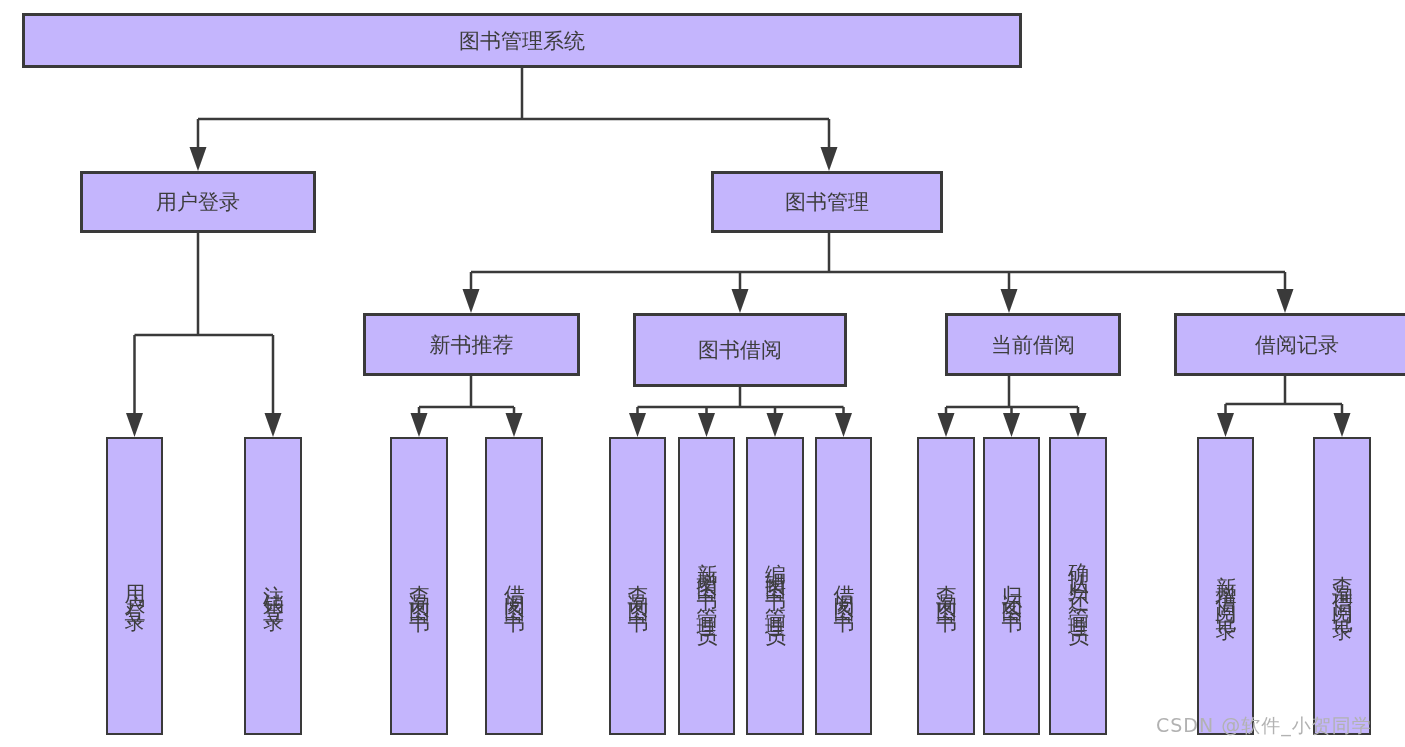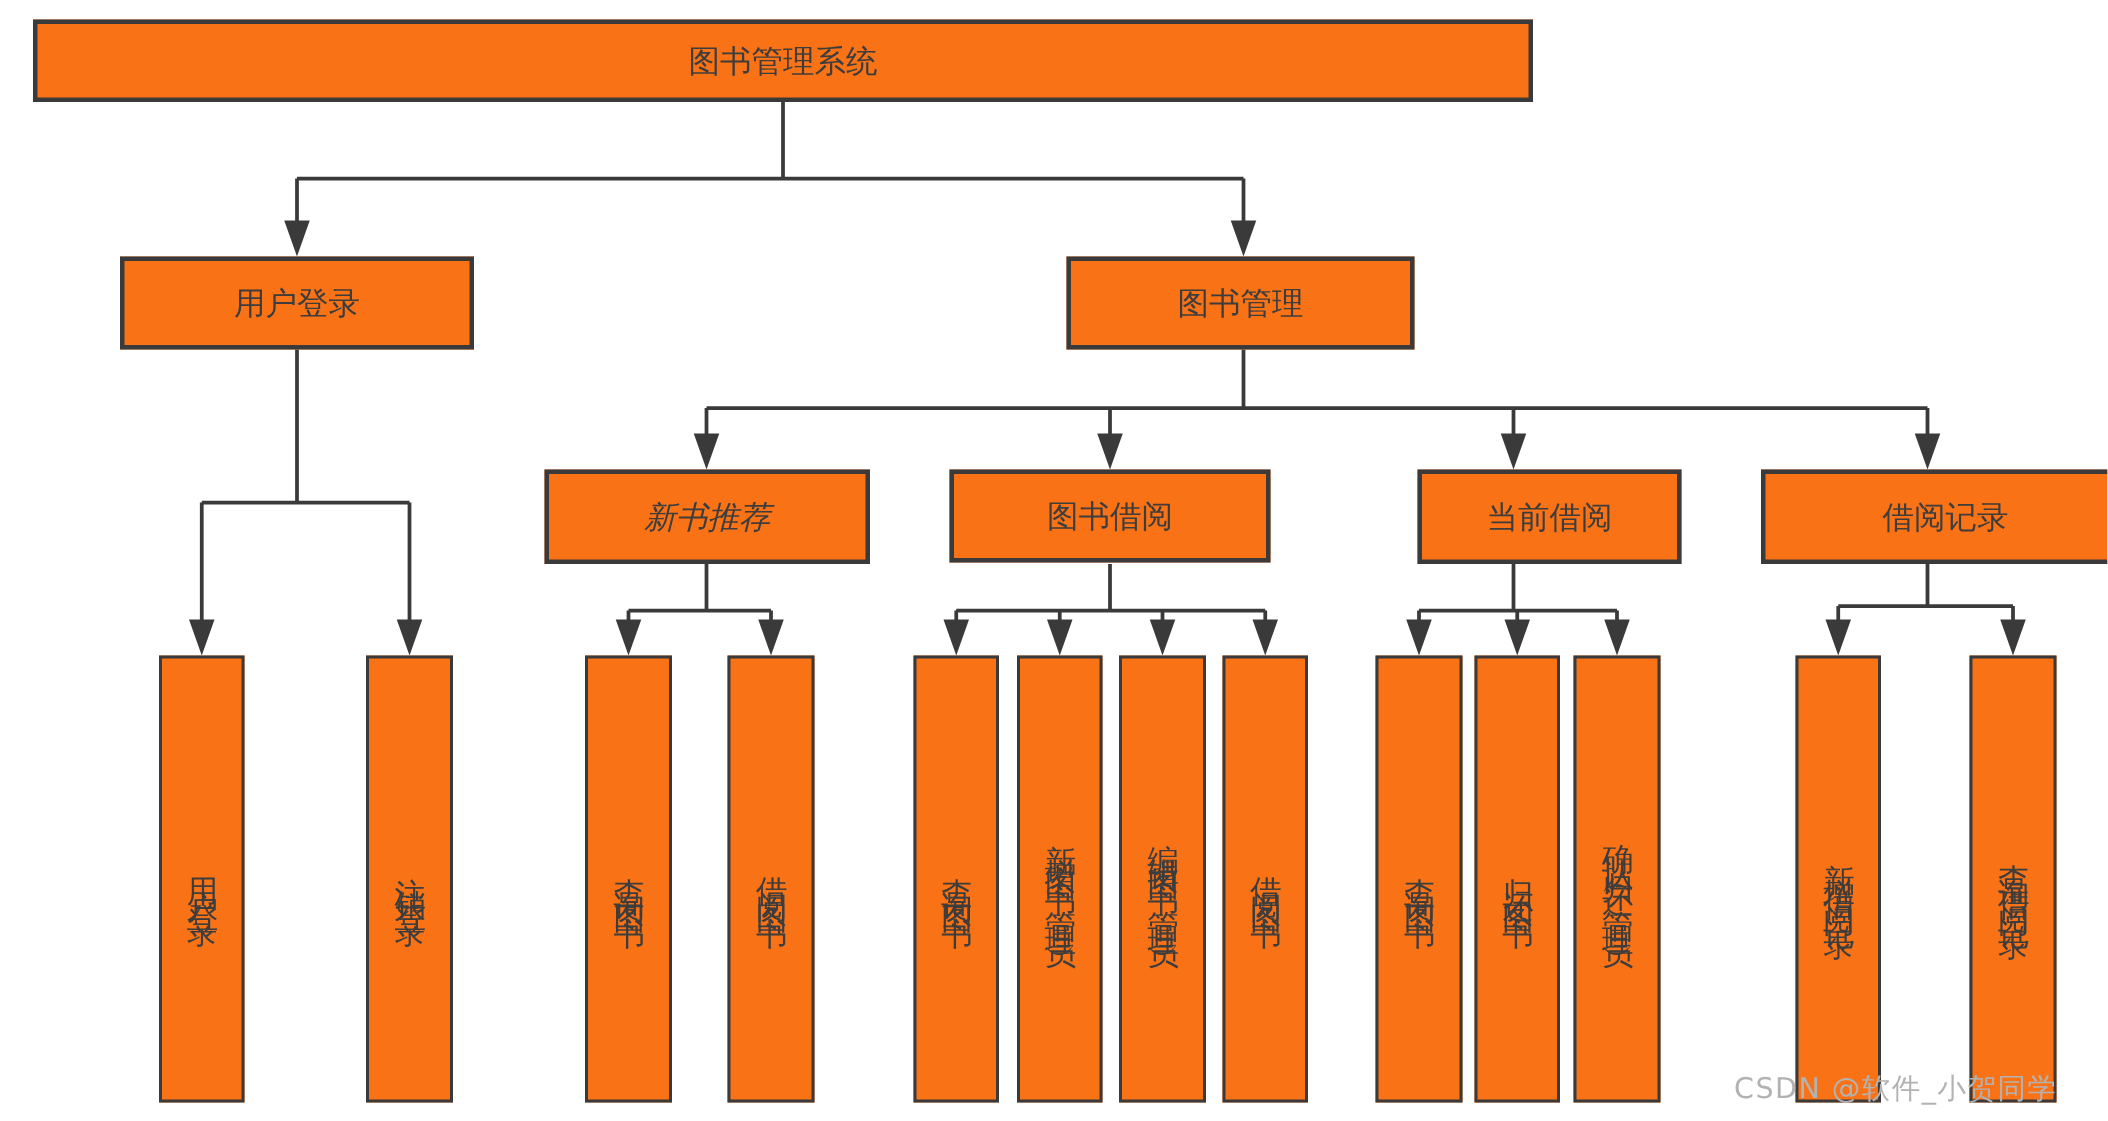--- a/index.html
+++ b/index.html
@@ -12,21 +12,21 @@
     background: var(--background, #ffffff);
     overflow: hidden;
   }
 
   svg.connectors { position: absolute; left: 0; top: 0; }
   .trunk { fill: none; stroke: var(--line, #3a3a3a); stroke-width: 2.5; }
   .arrowhead { fill: var(--line, #3a3a3a); stroke: none; }
 
   .node {
     position: absolute;
-    background: #f97316;
+    background: #c4b5fd;
     border: 3px solid var(--border, #3a3a3a);
     box-sizing: border-box;
     display: flex;
     align-items: center;
     justify-content: center;
     color: var(--text, #3d3d3d);
     font-size: 21px;
     white-space: nowrap;
   }
 
@@ -86,22 +86,22 @@
       <polygon class="arrowhead" points="1217,413 1234,413 1225.5,437"></polygon>
       <polygon class="arrowhead" points="1333.5,413 1350.5,413 1342,437"></polygon>
     </g>
   </svg>
 
   <div class="node" style="left:22px; top:13px; width:1000px; height:55px;">图书管理系统</div>
 
   <div class="node" style="left:80px; top:171px; width:236px; height:62px;">用户登录</div>
   <div class="node" style="left:711px; top:171px; width:232px; height:62px;">图书管理</div>
 
-  <div class="node" style="left:363px; top:313px; width:217px; height:63px;font-style:italic;">新书推荐</div>
-  <div class="node" style="left:633px; top:313px; width:214px; height:62px;">图书借阅</div>
+  <div class="node" style="left:363px; top:313px; width:217px; height:63px;">新书推荐</div>
+  <div class="node" style="left:633px; top:313px; width:214px; height:74px;">图书借阅</div>
   <div class="node" style="left:945px; top:313px; width:176px; height:63px;">当前借阅</div>
   <div class="node" style="left:1174px; top:313px; width:246px; height:63px;">借阅记录</div>
 
   <div class="node leaf" style="left:106px; top:437px; width:57px; height:298px;">
     <span class="vtext">用户登录</span>
   </div>
   <div class="node leaf" style="left:244px; top:437px; width:58px; height:298px;">
     <span class="vtext">注销登录</span>
   </div>
 

